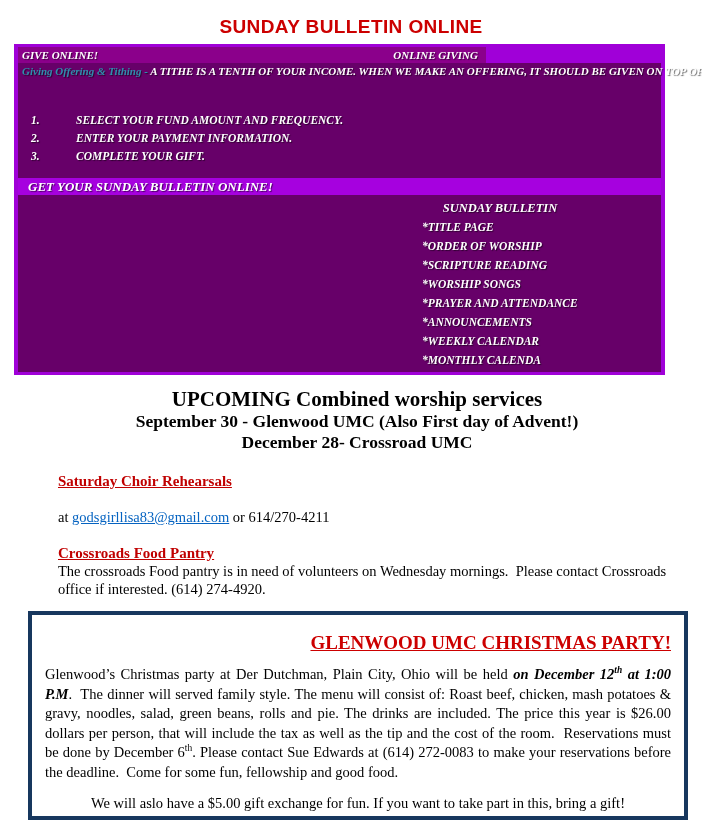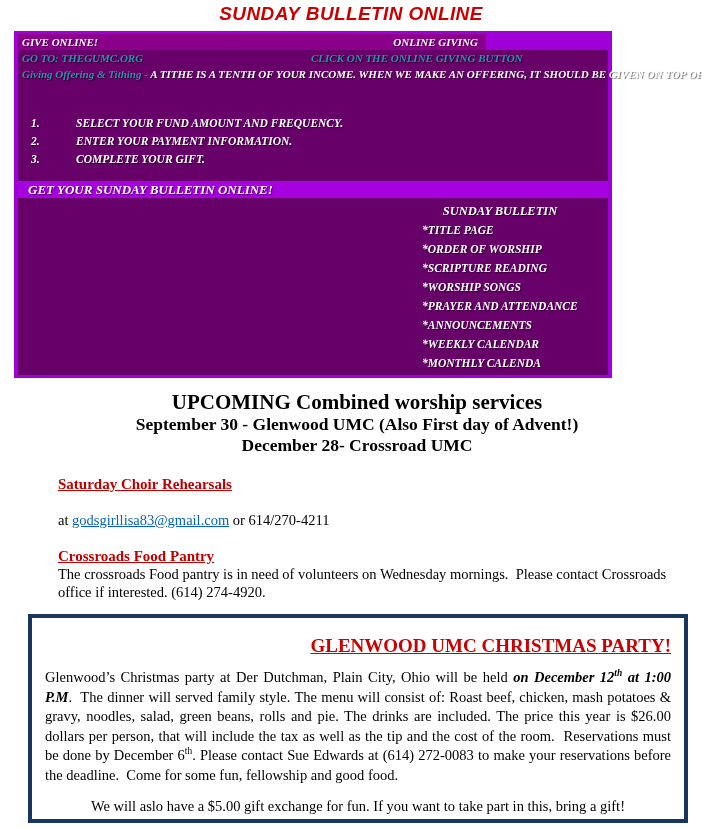--- a/index.html
+++ b/index.html
@@ -6,30 +6,30 @@
   html,body { background:#ffffff; }
   body {
     width:702px; height:829px; overflow:hidden;
     font-family:"Liberation Serif", serif;
     color:#000;
   }
   .page { width:702px; position:relative; }
 
   
   .page-title {
-    margin-top:3px; text-align:center;
+    margin-top:16px; text-align:center;
     font-family:"Liberation Sans", sans-serif;
-    font-weight:bold; font-style:italic;
+    font-weight:bold; 
     font-size:19px; letter-spacing:0.4px;
     color:#cc0000;
   }
 
   
   .purple-box {
-    margin:6px 2px 0 14px; width:598px;
+    margin:6px 2px 0 14px; width:651px;
     background:#a000d8; padding:3px 4px;
     font-weight:bold; font-style:italic;
   }
   .purple-box .shadowed { text-shadow:1px 1px 1px rgba(0,0,0,0.55); }
   .pb-row { height:16px; line-height:16px; font-size:11px; white-space:nowrap; }
   .row1 { background:#a000d8; }
   .row1-bar {
     width:468px; height:16px; background:#8b008b;
     display:flex; justify-content:space-between;
     padding:0 8px 0 4px; color:#fff;
@@ -101,24 +101,20 @@
 
   <div class="page-title">SUNDAY BULLETIN ONLINE</div>
 
   <div class="purple-box">
     <div class="pb-row row1">
       <div class="row1-bar shadowed">
           <span>GIVE ONLINE!</span>
           <span>ONLINE GIVING</span>
         </div>
     </div>
-    <div class="pb-row row2">
-      <span class="teal goto shadowed">GO TO: THEGUMC.ORG</span>
-      <span class="teal click shadowed">CLICK ON THE ONLINE GIVING BUTTON</span>
-    </div>
     <div class="pb-row row3"><span class="teal shadowed">Giving Offering &amp; Tithing - </span><span class="whitetx shadowed">A TITHE IS A TENTH OF YOUR INCOME. WHEN WE MAKE AN OFFERING, IT SHOULD BE GIVEN ON TOP OF THAT TEN PERCENT.</span></div>
 
     <div class="pb-spacer1"></div>
 
     <div class="steps">
       <div class="step-row shadowed">
           <span class="step-num">1.</span>
           <span class="step-text">SELECT YOUR FUND AMOUNT AND FREQUENCY.</span>
         </div>
       <div class="step-row shadowed">

